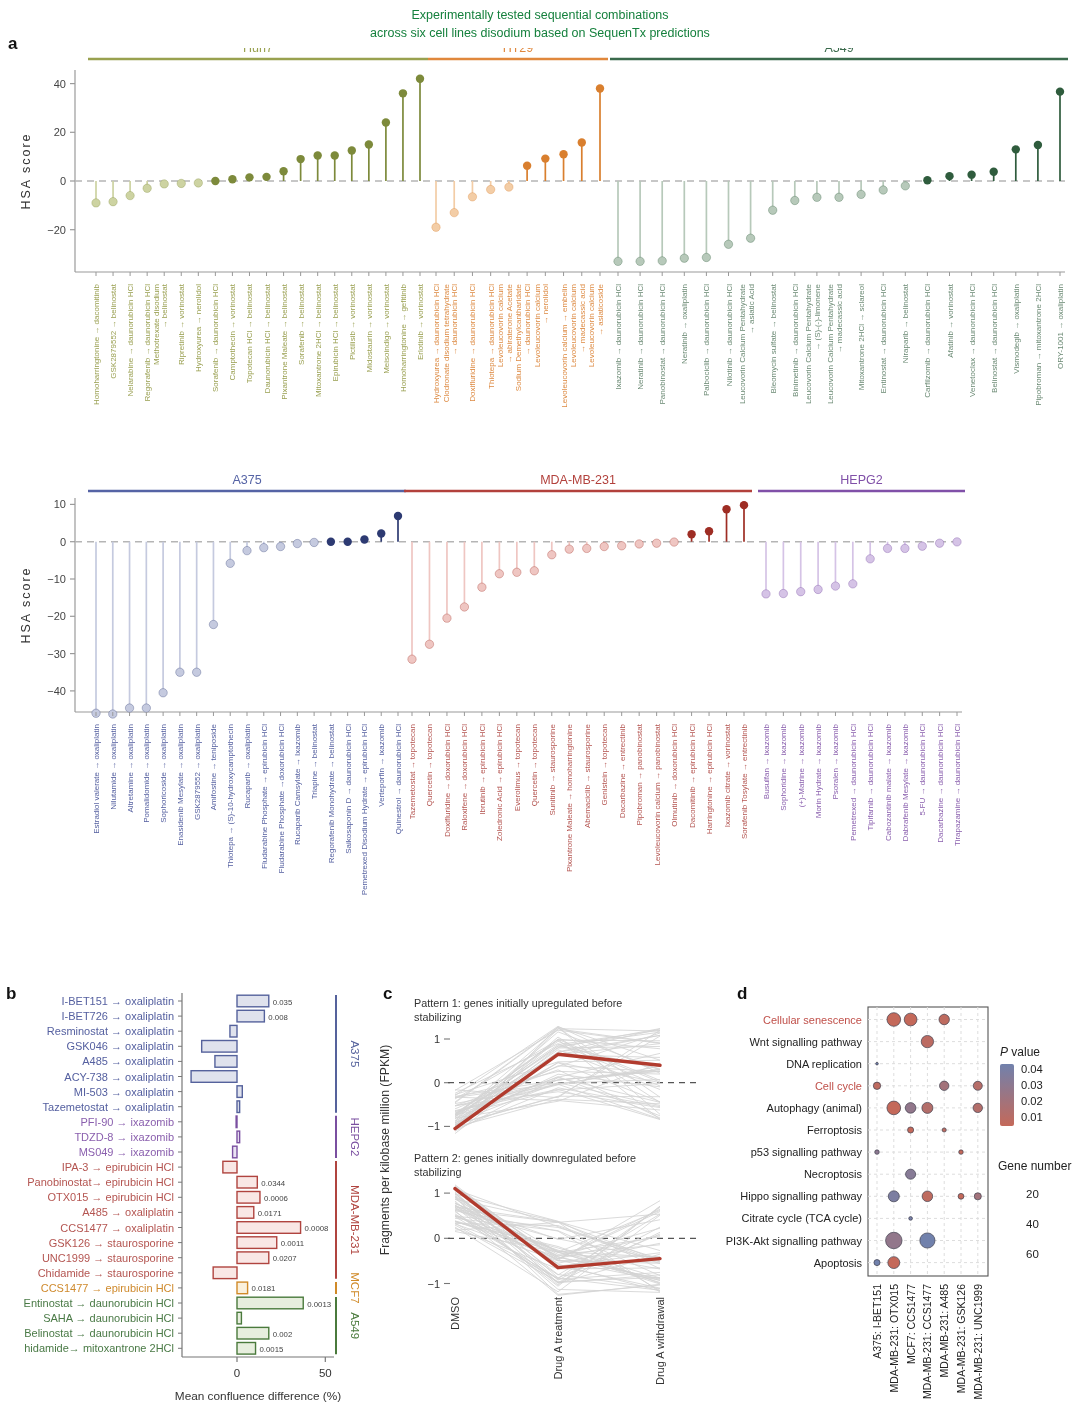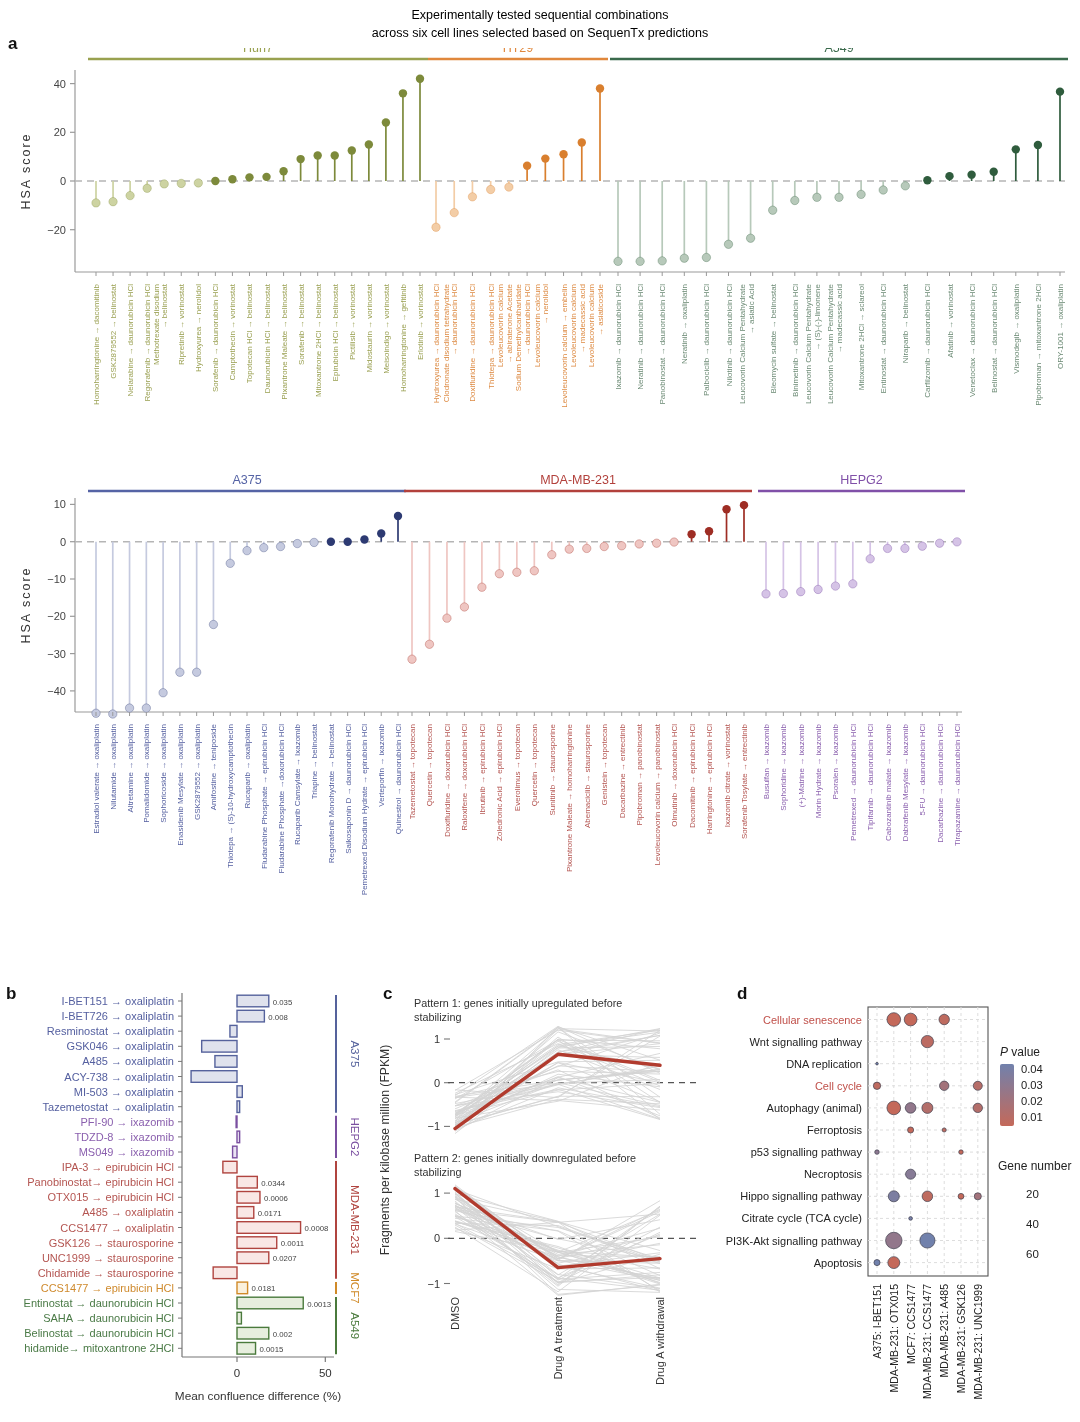--- a/index.html
+++ b/index.html
@@ -1,30 +1,30 @@
 <!DOCTYPE html>
 <html><head>
 <meta charset="utf-8">
 <style>
   html,body{margin:0;padding:0;background:#fff;}
   #fig{position:relative;width:1080px;height:1422px;background:#fff;
        font-family:"Liberation Sans",sans-serif;overflow:hidden;}
   .title{position:absolute;top:6px;left:0;width:1080px;text-align:center;
-         font-size:12.5px;color:#000000;line-height:1.45;}
+         font-size:12.5px;color:#15803d;line-height:1.45;}
   .plabel{position:absolute;font-size:17px;font-weight:bold;color:#111;}
   svg{position:absolute;display:block;}
   text{font-family:"Liberation Sans",sans-serif;}
 </style>
 </head>
 <body>
 
 <div id="fig">
   <div class="title">
     <div>Experimentally tested sequential combinations</div>
-    <div>across six cell lines selected based on SequenTx predictions</div>
+    <div>across six cell lines disodium based on SequenTx predictions</div>
   </div>
   <div class="plabel" style="top:34px;left:8px">a</div>
   <div class="plabel" style="top:984px;left:6px">b</div>
   <div class="plabel" style="top:984px;left:383px">c</div>
   <div class="plabel" style="top:984px;left:737px">d</div>
 
   <svg id="svg-a-top" style="top:48px;left:0" width="1080" height="412" viewBox="0 48 1080 412">
       <line x1="75" x2="75" y1="70" y2="272" stroke="#9a9a9a" stroke-width="1.2"></line>
       <line x1="70" x2="75" y1="83.6" y2="83.6" stroke="#9a9a9a" stroke-width="1.2"></line>
       <text x="66" y="87.6" text-anchor="end" font-size="11" fill="#444">40</text>

